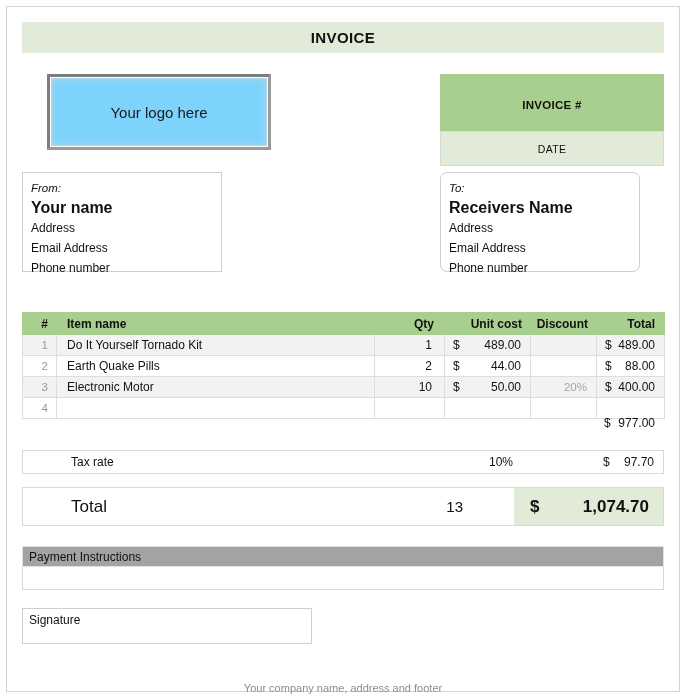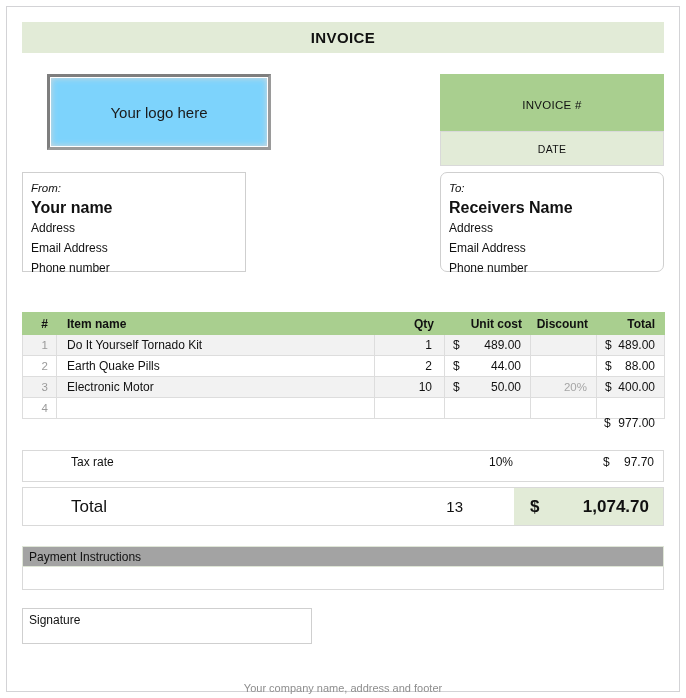--- a/index.html
+++ b/index.html
@@ -84,20 +84,21 @@
     position: absolute;
     left: 440px;
     top: 74px;
     width: 224px;
     height: 62px;
     box-sizing: border-box;
     background: #a9cf8f;
     display: flex;
     align-items: center;
     justify-content: center;
+    font-weight: bold;
   }
   .invoice-no-box .lbl {
     font-size: 11.5px;
     color: #111;
     letter-spacing: 0.3px;
   }
   .date-box {
     position: absolute;
     left: 440px;
     top: 131px;
@@ -113,21 +114,21 @@
   .date-box .lbl {
     font-size: 10.5px;
     color: #111;
     letter-spacing: 0.3px;
   }
 
   
   .party-box {
     position: absolute;
     top: 172px;
-    width: 224px;
+    width: 200px;
     height: 100px;
     box-sizing: border-box;
     border: 1px solid #cfcfcf;
     padding: 6px 8px 0 8px;
     background: #ffffff;
   }
   .party-box.from { left: 22px; }
   .party-box.to   { left: 440px; border-radius: 7px; }
   .party-box .caption {
     font-size: 11.5px;
@@ -241,21 +242,21 @@
   .subtotal-row .money {
     padding: 0 9px 0 8px;
   }
 
   
   .tax-row {
     position: absolute;
     left: 22px;
     top: 450px;
     width: 642px;
-    height: 32px;
+    height: 24px;
     box-sizing: border-box;
     border: 1px solid #d9d9d9;
     background: #ffffff;
   }
   .tax-row .tax-label {
     position: absolute;
     left: 48px;
     top: 0;
     line-height: 22px;
     font-size: 12px;

